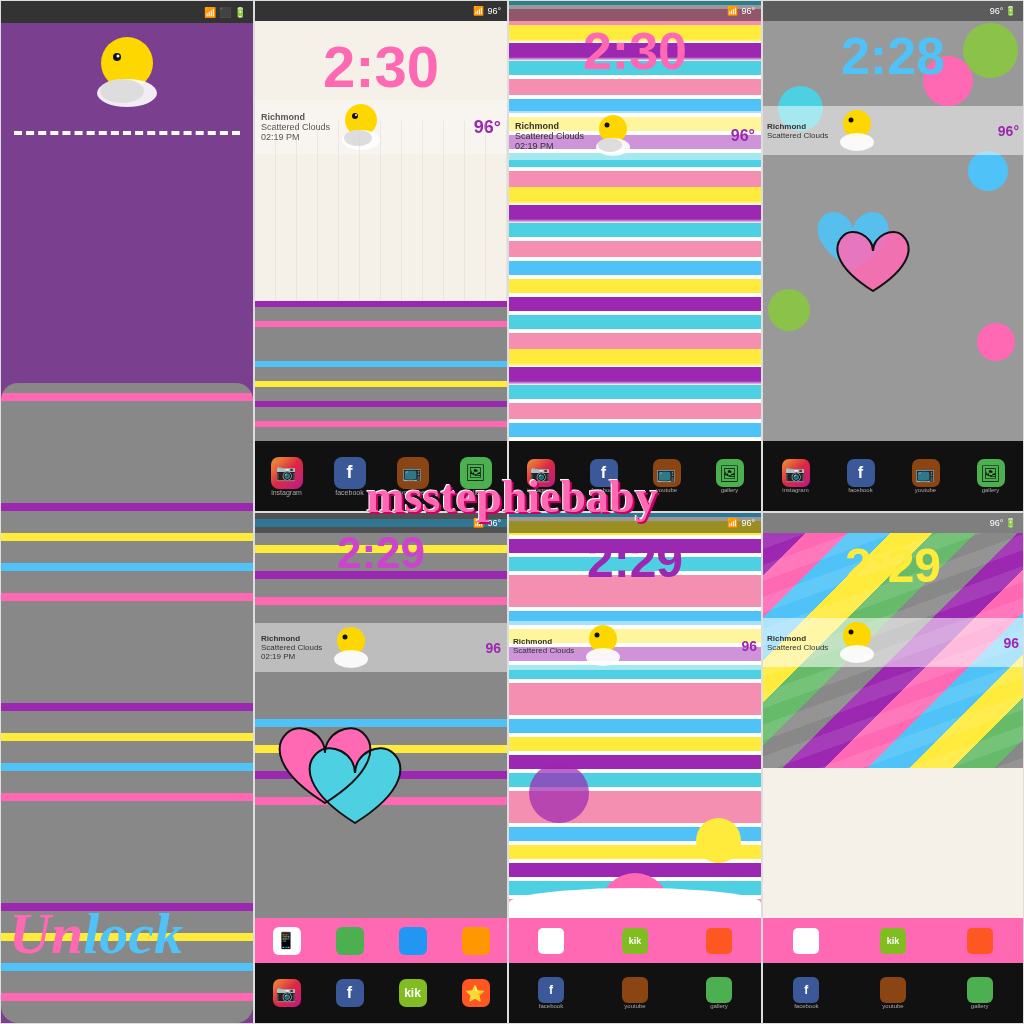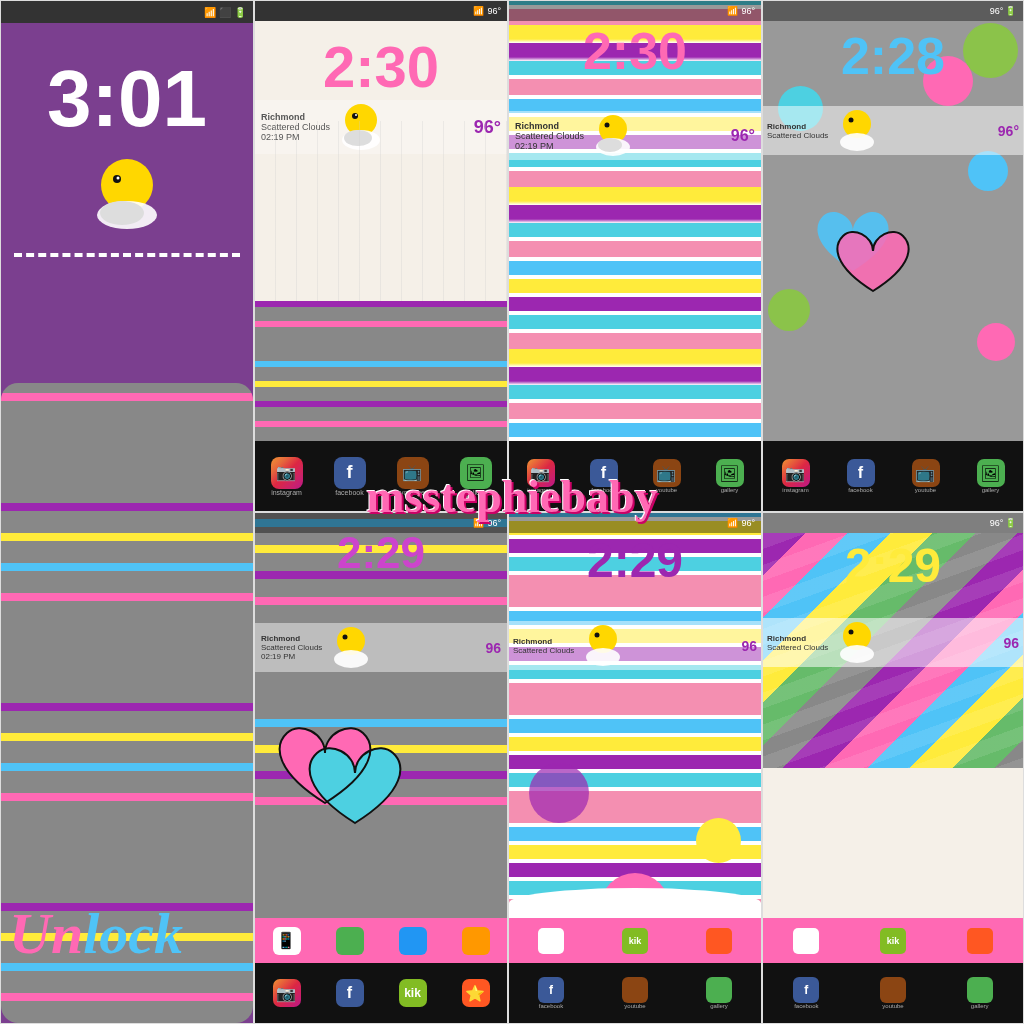--- a/index.html
+++ b/index.html
@@ -157,21 +157,20 @@
 
 <div class="collage">
 
   <div class="panel panel-1" style="background:#7b3f8f; grid-column:1; grid-row:1/3; display:flex; flex-direction:column;">
 
     <div class="status-bar-top" style="position:relative; background:#333;">
       <span>📶 ⬛ 🔋</span>
     </div>
 
     <div style="flex:0 0 360px; background:#7b3f8f; display:flex; flex-direction:column; align-items:center;">
-      <div style="color:white; font-size:80px; font-weight:bold; margin-top:30px; font-family:Arial;">3:01</div>
 
       <svg width="90" height="80" viewBox="0 0 90 80" style="margin-top:10px;">
         <circle cx="45" cy="30" r="26" fill="#FFD700"></circle>
         <circle cx="35" cy="24" r="4" fill="#111"></circle>
         <circle cx="36" cy="23" r="1.5" fill="white"></circle>
         <ellipse cx="45" cy="60" rx="30" ry="14" fill="white" opacity="0.9"></ellipse>
         <ellipse cx="40" cy="58" rx="22" ry="12" fill="#ddd"></ellipse>
       </svg>
 
       <div style="width:90%; border-top:4px dashed white; margin-top:18px;"></div>

